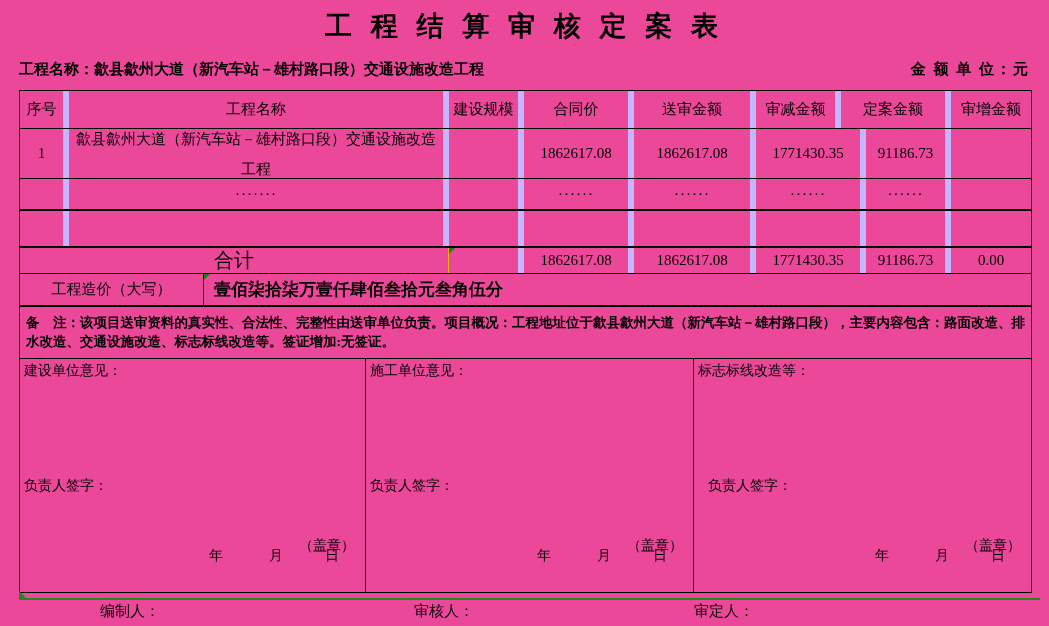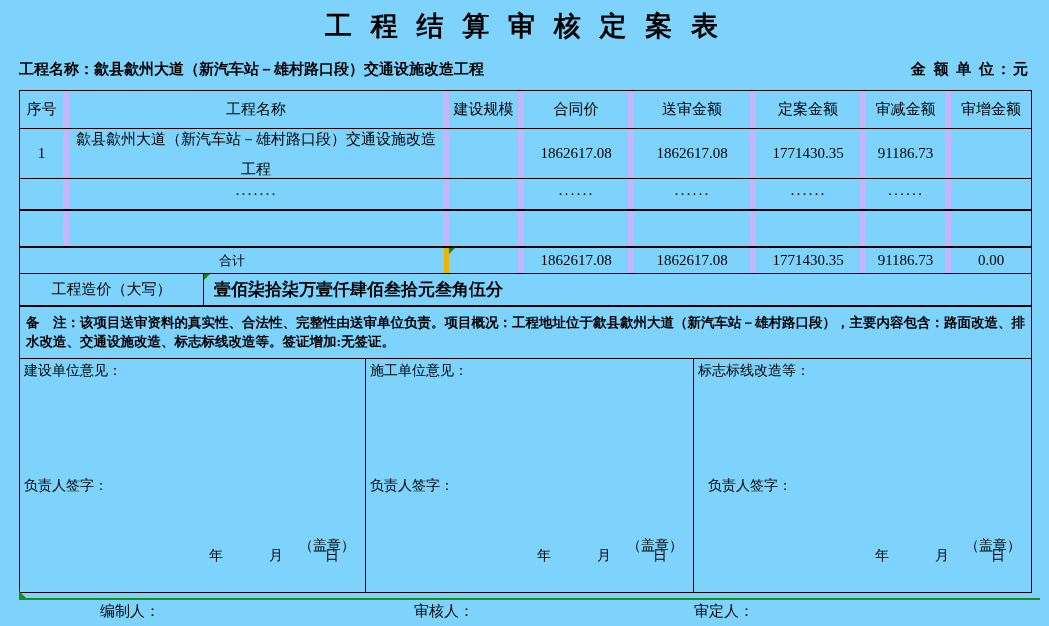--- a/index.html
+++ b/index.html
@@ -1,18 +1,18 @@
 <!DOCTYPE html>
 <html><head>
 <meta charset="utf-8">
 <style>
   * { margin:0; padding:0; box-sizing:border-box; }
   html,body { width:1049px; height:626px; background:#ffffff; overflow:hidden;
               font-family:"Liberation Serif", serif; color:#000; }
-  .page { position:relative; width:1049px; height:626px; background:#7dd3fc; }
+  .page { position:relative; width:1049px; height:626px; background:#ec4899; }
 
   .title { position:absolute; top:8px; left:0; width:1049px; text-align:center;
            font-size:27px; font-weight:bold; letter-spacing:6px; white-space:nowrap; }
 
   .subheader { position:absolute; top:60px; left:19px; width:1013px; height:22px;
                font-weight:bold; font-size:15px; }
   .subheader .proj { position:absolute; left:0; top:0; white-space:nowrap; }
   .subheader .unit { position:absolute; right:2px; top:0; white-space:nowrap; letter-spacing:2px; }
 
   .sheet { position:absolute; left:19px; top:90px; width:1013px;
@@ -25,22 +25,22 @@
   .cell:last-child { border-right:none; }
   .c0{flex:0 0 49px;} .c1{flex:0 0 380px;} .c2{flex:0 0 75px;} .c3{flex:0 0 110px;}
   .c4{flex:0 0 122px;} .c5{flex:0 0 110px;} .c6{flex:0 0 85px;} .c7{flex:1;}
 
   .thead { height:38px; }
   .r1 { height:50px; }
   .r1 .c1 { line-height:30px; padding:0 2px; }
   .r2 { height:32px; border-bottom-width:2px; }
   .r3 { height:37px; border-bottom-width:2px; }
   .rtotal { height:26px; }
-  .rtotal .cmerge { flex:0 0 429px; border-right:5px solid #eab308; display:flex;
-                    align-items:center; justify-content:center; font-size:13px; position:relative;}
+  .rtotal .cmerge { flex:0 0 429px; border-right:1px solid #eab308; display:flex;
+                    align-items:center; justify-content:center; font-size:20px; position:relative;}
   .rdaxie { height:33px; border-bottom-width:2px; }
   .rdaxie .dlab { flex:0 0 184px; border-right:1px solid #000; display:flex;
                   align-items:center; justify-content:center; font-size:15px; }
   .rdaxie .dval { flex:1; display:flex; align-items:center; justify-content:flex-start;
                   padding-left:10px; font-size:17px; font-weight:bold; position:relative; }
   .rremark { height:52px; border-bottom-width:1px; display:block; }
   .rremark .rtext { font-size:13.5px; font-weight:bold; line-height:19px;
                     padding:6px 6px 0 6px; text-align:left; }
   .rops { height:233px; }
   .opbox { position:relative; display:block; border-right:1px solid #000;
@@ -83,22 +83,22 @@
   </div>
 
   <div class="sheet">
 
     <div class="row thead">
       <div class="cell c0">序号</div>
       <div class="cell c1">工程名称</div>
       <div class="cell c2">建设规模</div>
       <div class="cell c3">合同价</div>
       <div class="cell c4">送审金额</div>
+      <div class="cell c6">审减金额</div>
       <div class="cell c5">定案金额</div>
-      <div class="cell c6">审减金额</div>
       <div class="cell c7">审增金额</div>
     </div>
 
     <div class="row r1">
       <div class="cell c0">1</div>
       <div class="cell c1">歙县歙州大道（新汽车站－雄村路口段）交通设施改造工程</div>
       <div class="cell c2"></div>
       <div class="cell c3">1862617.08</div>
       <div class="cell c4">1862617.08</div>
       <div class="cell c5">1771430.35</div>

